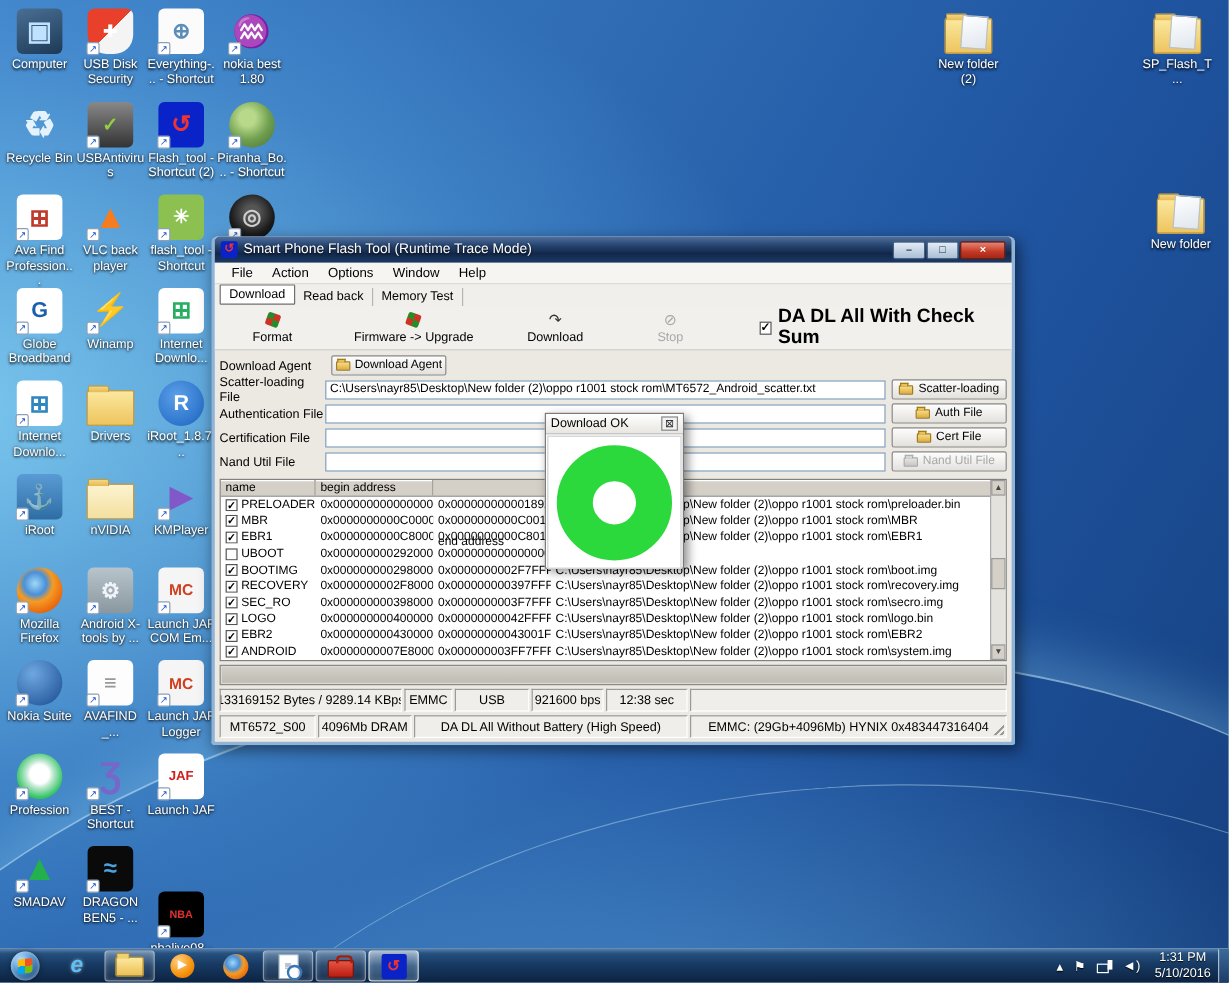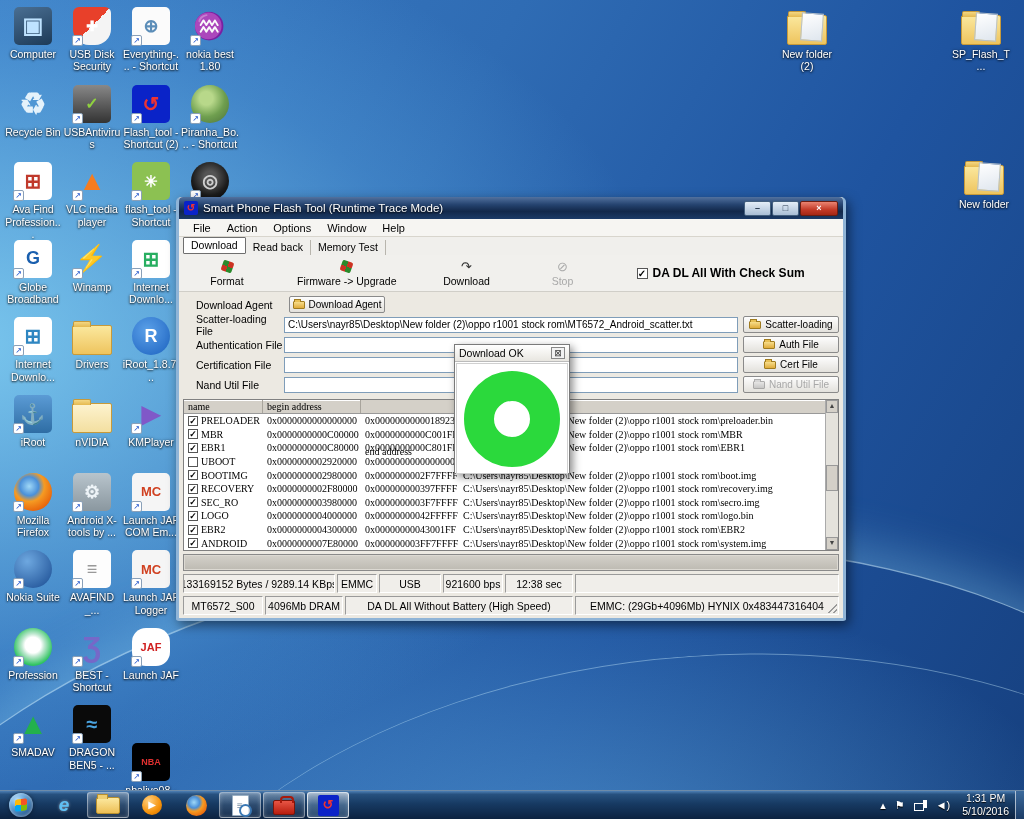--- a/index.html
+++ b/index.html
@@ -61,37 +61,37 @@
   .toolbar { height:37px; background:#f1f0ed; border-bottom:1px solid #d0cec8; display:flex; align-items:center; padding-left:22px; }
   .tbtn { display:flex; flex-direction:column; align-items:center; justify-content:center; margin-right:44px; min-width:52px; }
   .tbtn .tico { height:15px; display:flex; align-items:center; justify-content:center; font-size:13px; color:#333; }
   .tbtn .tlbl { font-size:10.5px; color:#000; margin-top:1px; white-space:nowrap; }
   .tbtn.disabled .tlbl, .tbtn.disabled .tico { color:#a8a8a8; }
   .pinwheel { width:11px; height:11px; border-radius:2px; transform:rotate(20deg);
     background:conic-gradient(#cc3322 0 90deg, #2a8a2a 90deg 180deg, #cc3322 180deg 270deg, #2a8a2a 270deg 360deg); }
   .cb { display:inline-block; width:11px; height:11px; background:#fff; border:1px solid #555;
     font-size:10px; line-height:10px; text-align:center; color:#000; font-weight:bold; }
   .chkwrap { display:flex; align-items:center; gap:5px; margin-left:4px; }
-  .chkwrap .clbl { font-size:12px; font-weight:bold; color:#000; }
-
-  .fields { padding:3px 4px 2px 17px; }
+  .chkwrap .clbl { font-size:16px; font-weight:bold; color:#000; }
+
+  .fields { padding:3px 4px 2px 4px; }
   .frow { display:flex; align-items:center; height:19px; margin-bottom:1px; }
   .flabel { width:88px; font-size:10.5px; color:#000; flex:none; }
   .finput { flex:1; height:16px; background:#fff; border:1px solid #7f9db9; font-size:10px; line-height:14px;
     padding:0 3px; color:#000; white-space:nowrap; overflow:hidden; }
   .fbtn { width:96px; height:17px; margin-left:5px; flex:none; display:flex; align-items:center; justify-content:center; gap:4px;
     background:linear-gradient(180deg,#fdfdfd,#e3e1dc); border:1px solid #8a8a8a; border-radius:2px; font-size:10px; color:#000; }
   .fbtn.disabled { color:#a8a8a8; }
   .mini-folder { width:12px; height:8px; background:linear-gradient(180deg,#f7dd8a,#e0ac3c); border:1px solid #a07c20;
     border-radius:1px; position:relative; flex:none; }
   .mini-folder::before { content:""; position:absolute; left:0; top:-3px; width:5px; height:2px;
     background:#e8c055; border:1px solid #a07c20; border-bottom:none; }
   .fbtn.disabled .mini-folder { filter:grayscale(1) opacity(.6); }
 
-  .ptable { flex:1; margin:2px 4px 0 4px; background:#fff; border:1px solid #808080; position:relative; overflow:hidden;font-family:Liberation Serif, serif; }
+  .ptable { flex:1; margin:2px 4px 0 4px; background:#fff; border:1px solid #808080; position:relative; overflow:hidden; }
   .thead { display:flex; height:14px; background:#d4d0c8; border-bottom:1px solid #999; }
   .th { font-size:10px; color:#000; padding:1px 4px; border-right:1px solid #a8a49c; box-shadow:inset 0 1px 0 #fff; }
   .trow { display:flex; height:13.6px; align-items:center; }
   .td { font-size:10px; color:#000; padding:0 4px; white-space:nowrap; overflow:hidden; }
   .c-name { width:79px; flex:none; display:flex; align-items:center; gap:3px; }
   .c-beg { width:98px; flex:none; }
   .c-end { width:98px; flex:none; }
   .c-loc { flex:1; }
   .rowcb { width:10px; height:10px; background:#fff; border:1px solid #555; font-size:9px; line-height:9px;
     text-align:center; font-weight:bold; flex:none; }
@@ -276,21 +276,21 @@
         </div>
         <div class="lbl">USBAntivirus</div>
       </div>
       <div class="dicon" style="left: 63px; top: 161.2px;">
         <div class="icbox">
           <div class="shape none">
             <span style="color: rgb(245, 124, 31); font-size: 28px; font-weight: bold;">▲</span>
           </div>
           <span class="sarrow">↗</span>
         </div>
-        <div class="lbl">VLC media player</div>
+        <div class="lbl">VLC back player</div>
       </div>
       <div class="dicon" style="left: 63px; top: 238.8px;">
         <div class="icbox">
           <div class="shape none">
             <span style="color: rgb(245, 197, 26); font-size: 26px; font-weight: bold;">⚡</span>
           </div>
           <span class="sarrow">↗</span>
         </div>
         <div class="lbl">Winamp</div>
       </div>
@@ -408,21 +408,21 @@
         <div class="icbox">
           <div class="shape square" style="background: rgb(245, 245, 245);">
             <span style="color: rgb(208, 64, 32); font-size: 13px; font-weight: bold;">MC</span>
           </div>
           <span class="sarrow">↗</span>
         </div>
         <div class="lbl">Launch JAF Logger</div>
       </div>
       <div class="dicon" style="left: 122px; top: 626.8px;">
         <div class="icbox">
-          <div class="shape square" style="background: rgb(255, 255, 255); border-radius: 14px;">
+          <div class="shape square" style="background: rgb(255, 255, 255);">
             <span style="color: rgb(208, 32, 32); font-size: 11px; font-weight: bold;">JAF</span>
           </div>
           <span class="sarrow">↗</span>
         </div>
         <div class="lbl">Launch JAF</div>
       </div>
       <div class="dicon" style="left: 122px; top: 742px;">
         <div class="icbox">
           <div class="shape square" style="background: rgb(0, 0, 0);">
             <span style="color: rgb(224, 48, 48); font-size: 9px; font-weight: bold;">NBA</span>

